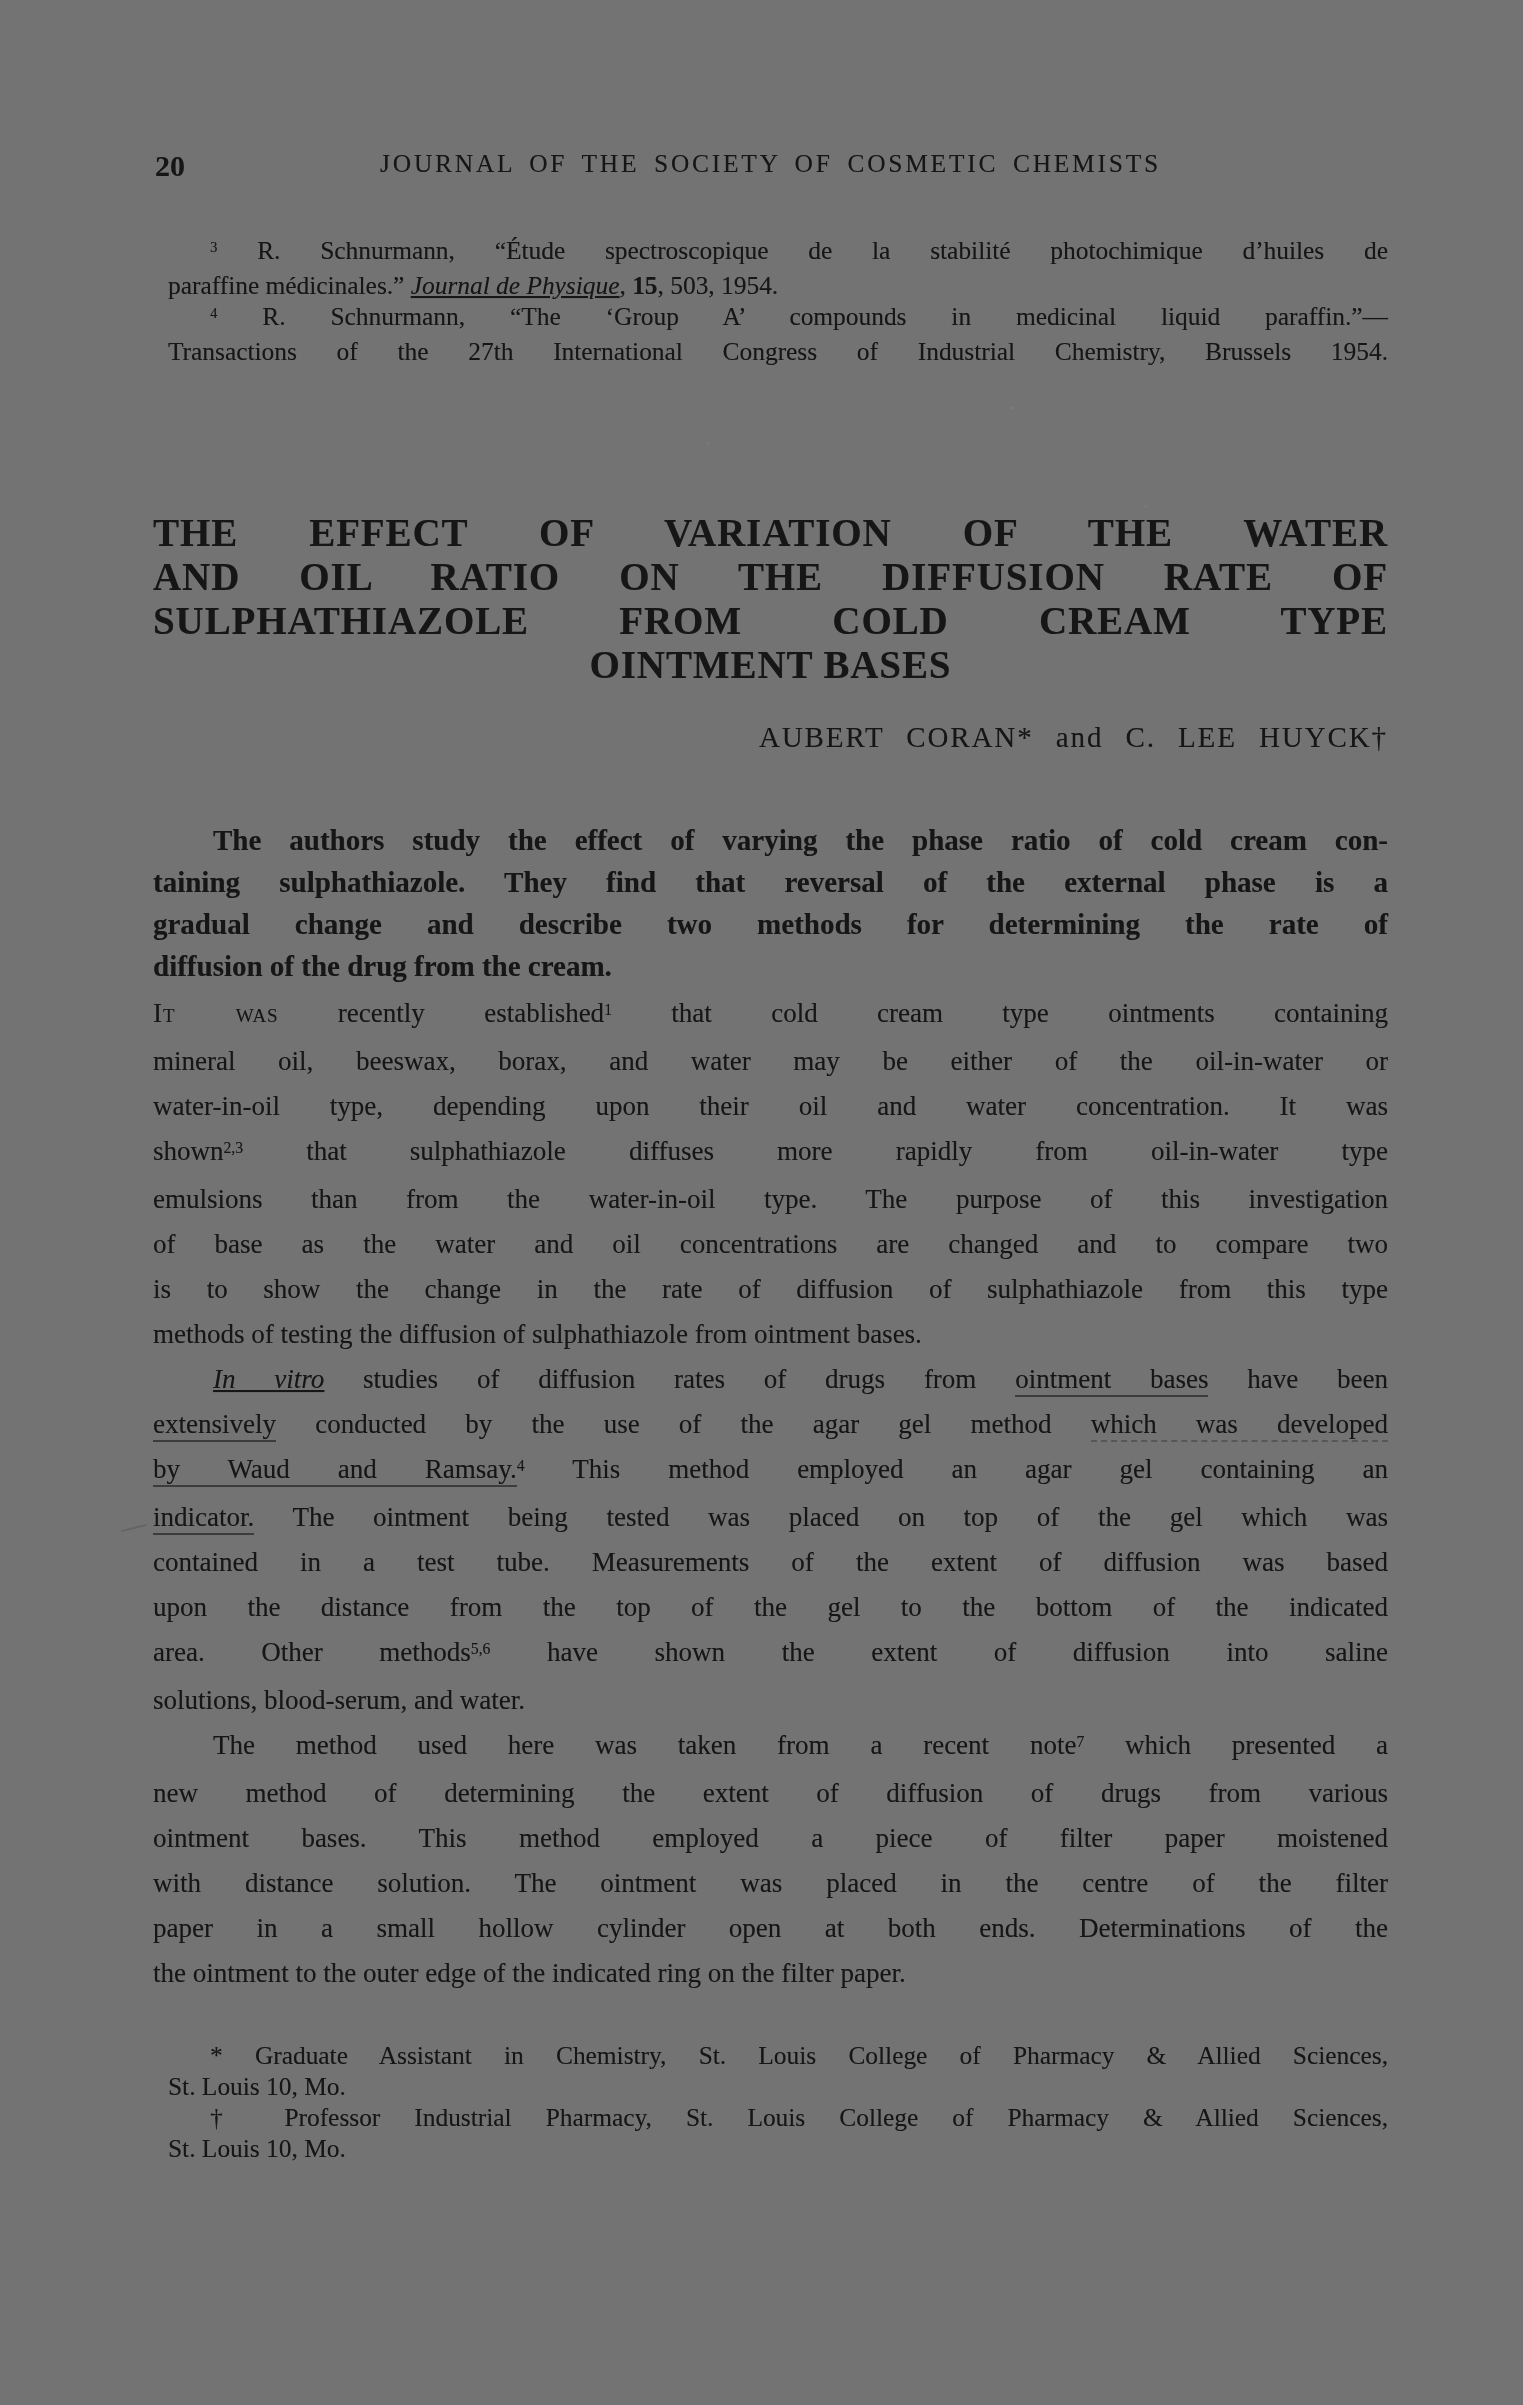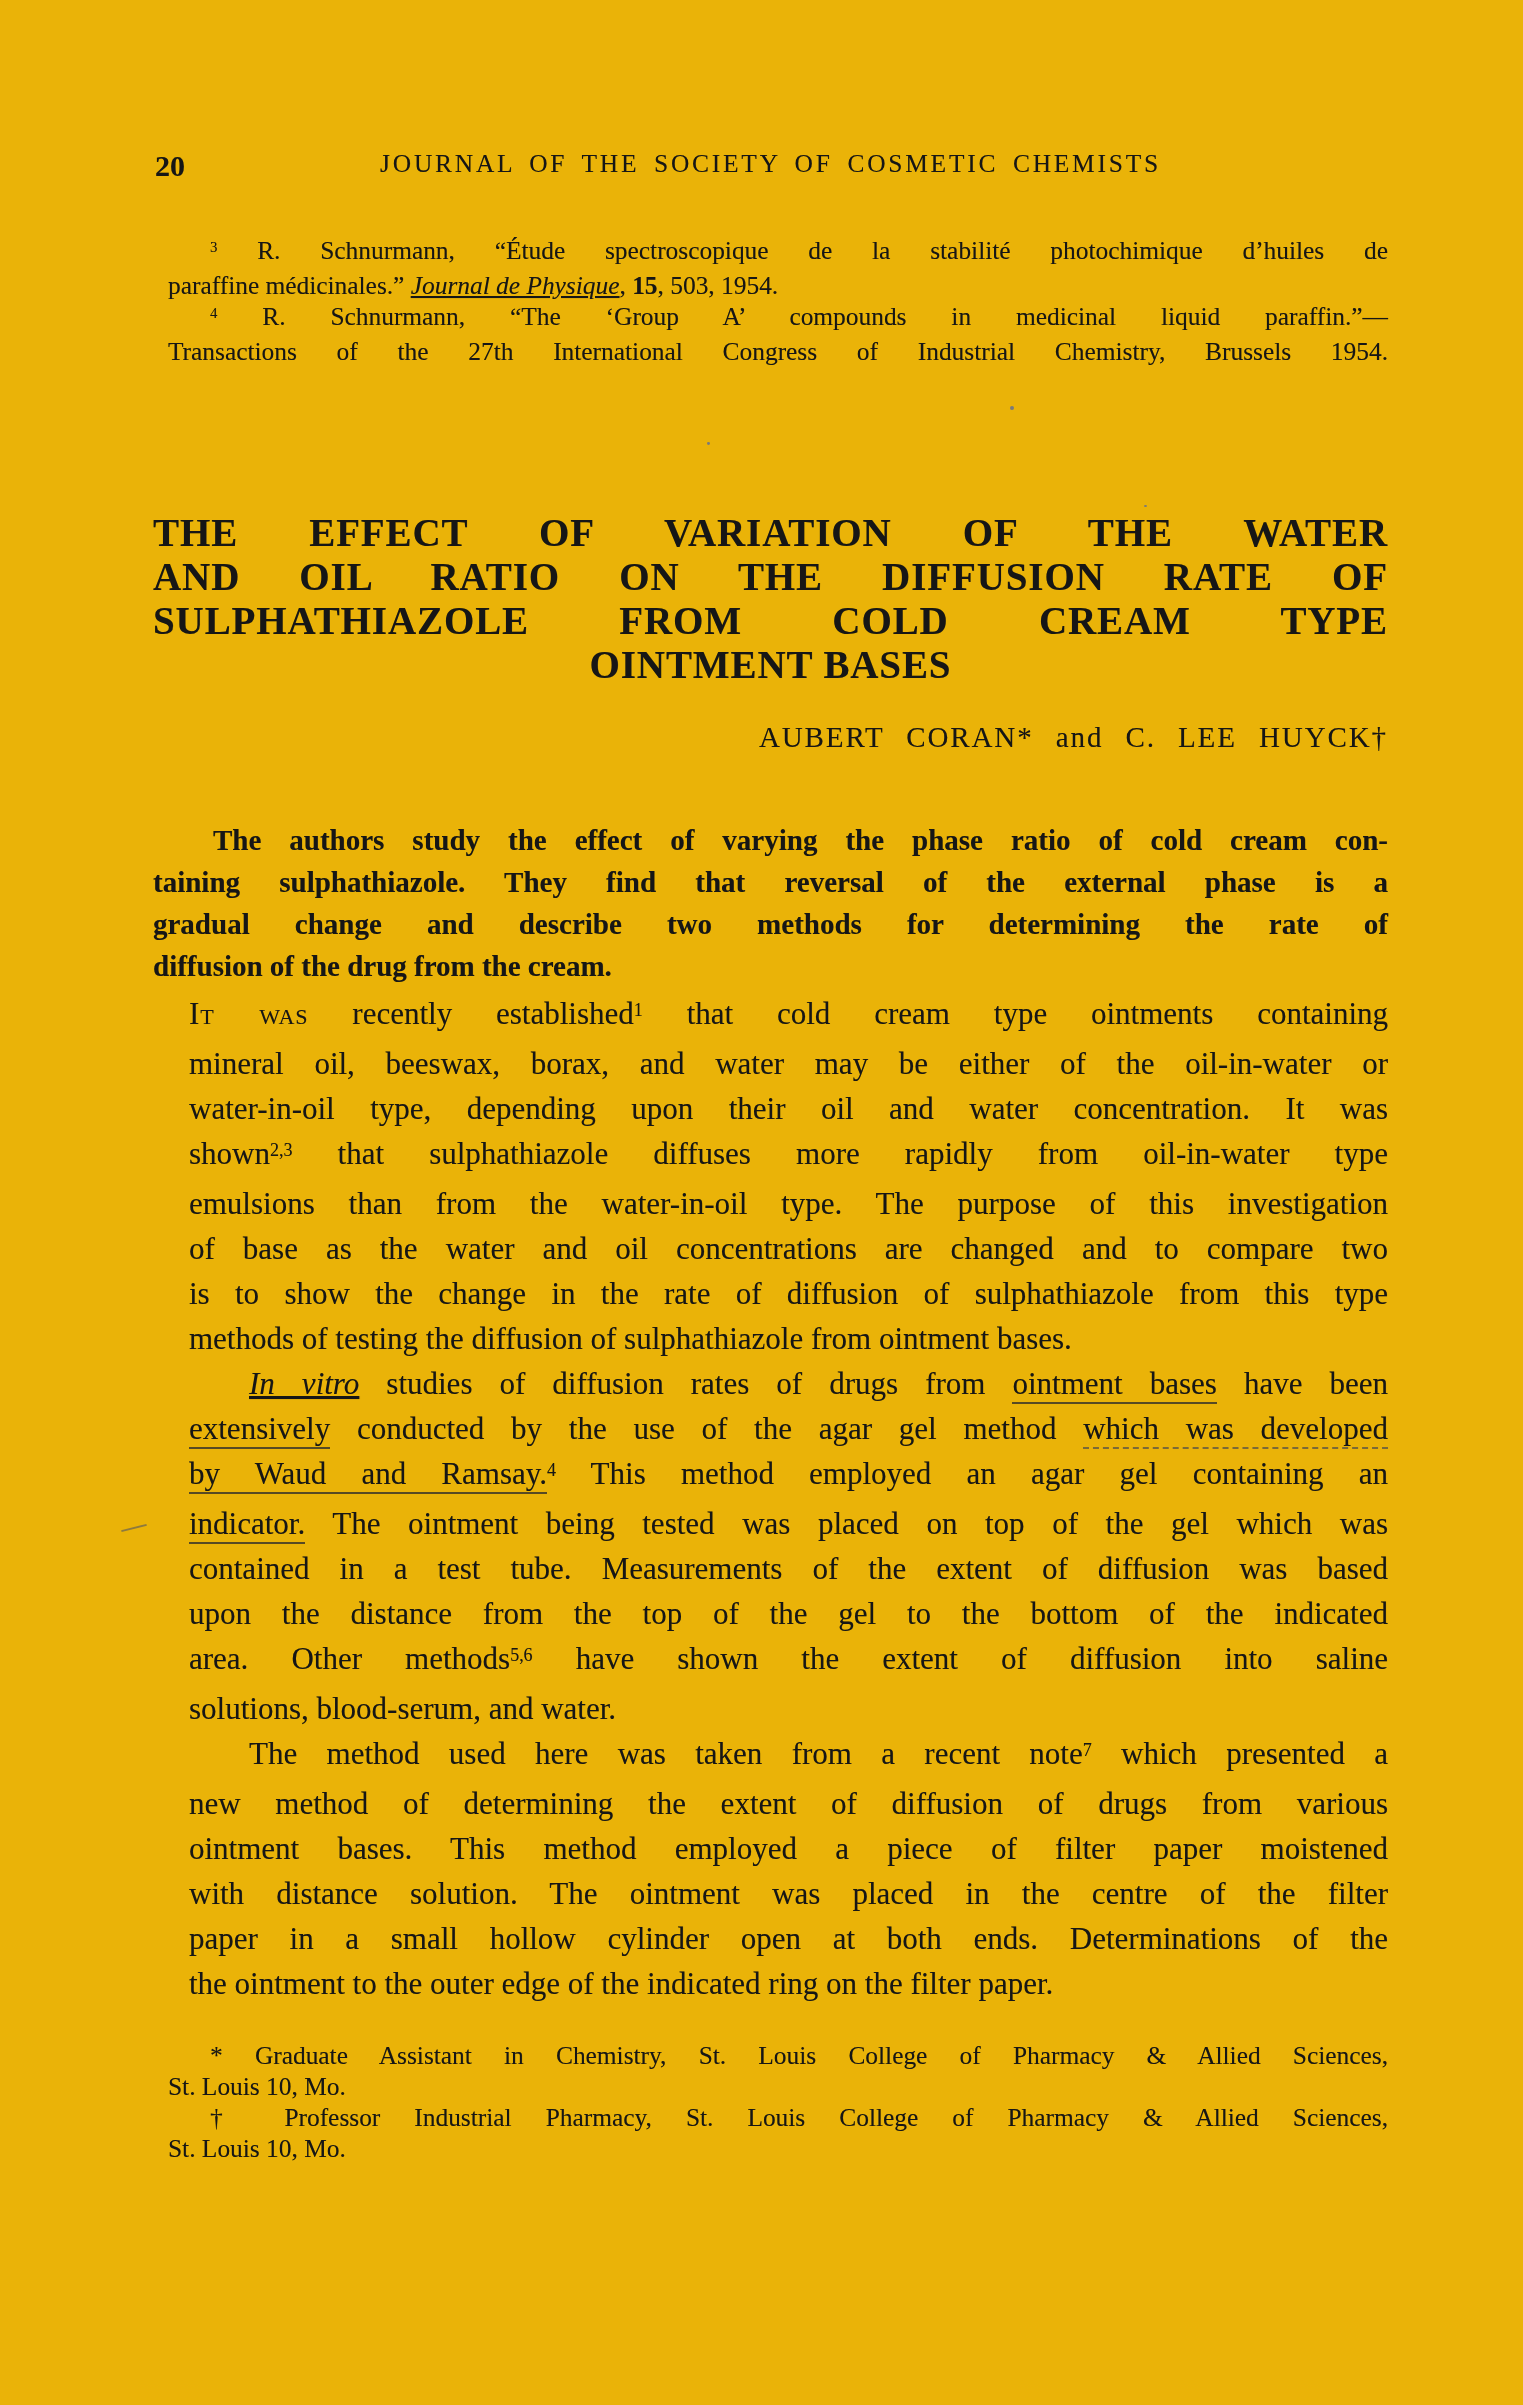--- a/index.html
+++ b/index.html
@@ -6,21 +6,21 @@
   body{
     width:1524px;height:2406px;
     background:#ffffff;
     font-family:"Liberation Serif","DejaVu Serif",serif;
     color:#161616;
     position:relative;
     overflow:hidden;
   }
   .page{
     position:absolute;inset:0;
-    background:#eab308;
+    background:#737373;
     text-shadow:0.2px 0.2px 0 rgba(0,0,0,0.30);
     padding-left:44px;
   }
   .col{position:absolute;left:153px;width:1235px;}
 
   
   .running-head{
     position:absolute;top:149px;left:153px;width:1235px;
     text-align:center;
   }
@@ -59,21 +59,21 @@
     font-size:29px; letter-spacing:1.9px; word-spacing:13px;
   }
 
   
   .abstract{ top:803px; font-weight:bold; font-size:29px; }
   .abstract .line{ line-height:42px; }
   .abstract .line.first{ text-indent:60px;margin-top:16px; }
 
   
   .body-text{ top:991px; }
-  .para{ font-size:31px;margin-left:36px; }
+  .para{ font-size:27px; }
   .para .line{ line-height:45px; }
   .para .line.first{ text-indent:60px; }
   .para.noindent .line.first{ text-indent:0; }
 
   
   .fns-bottom{ top:2040px; }
 
   sup{
     font-size:0.58em;
     vertical-align:baseline;

